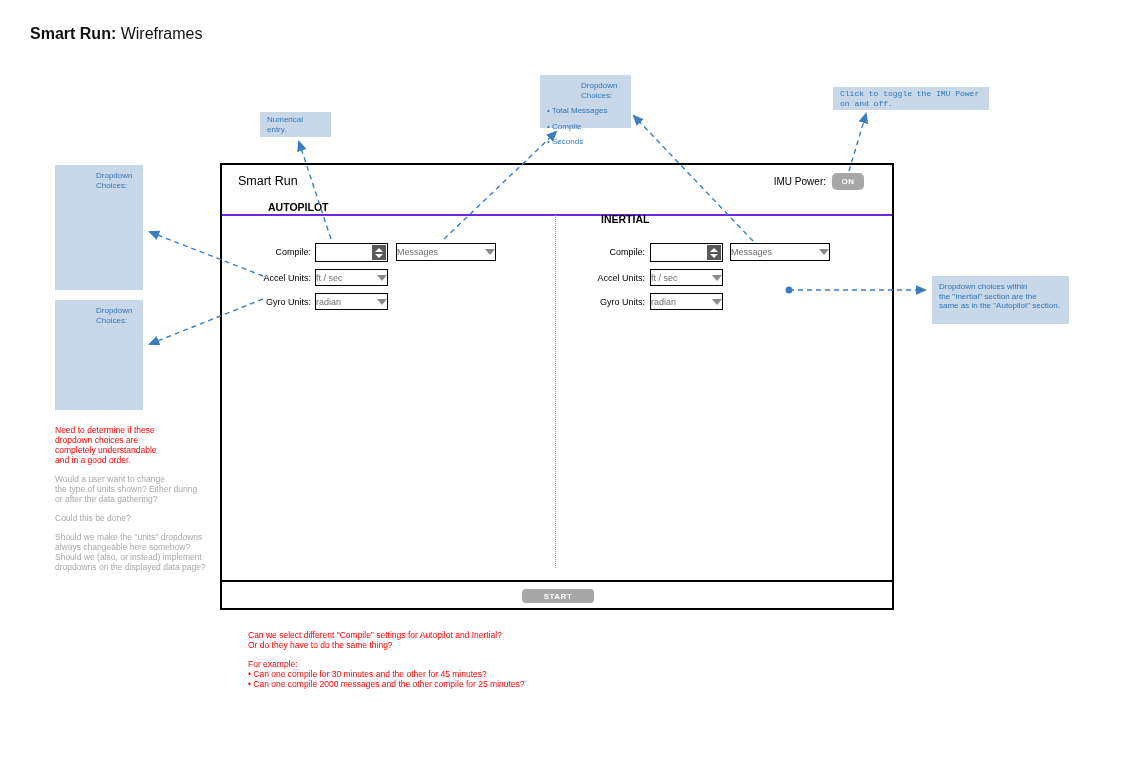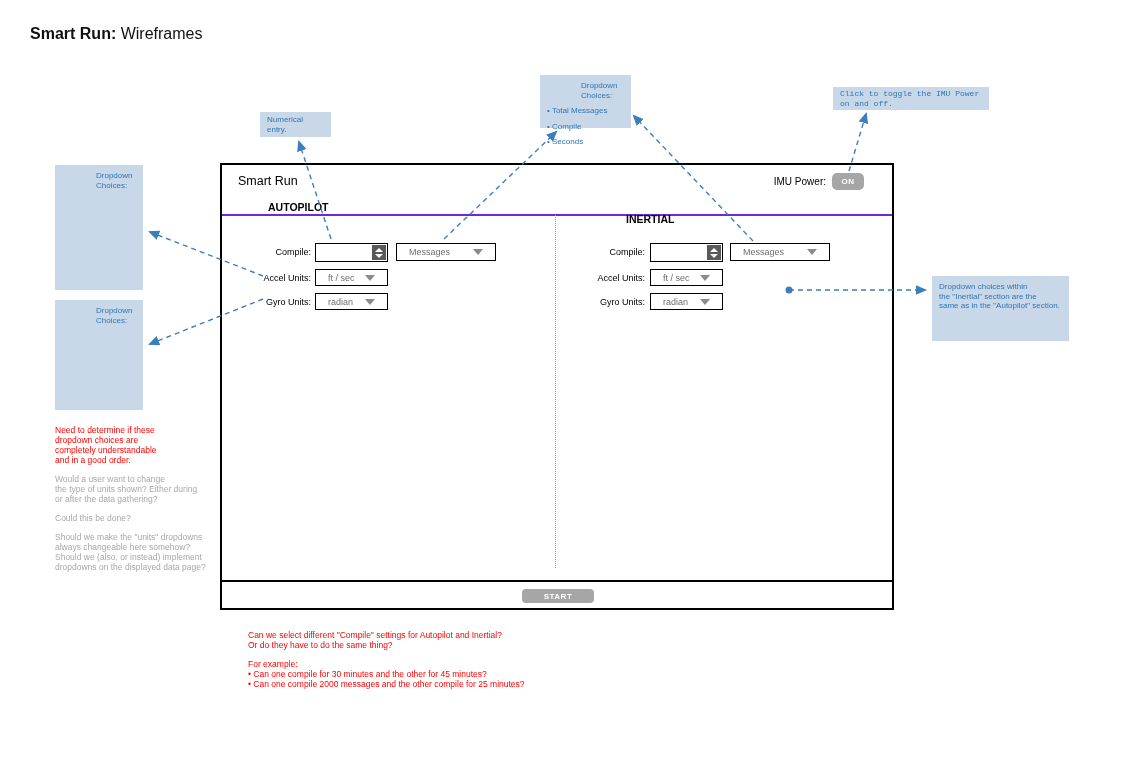--- a/index.html
+++ b/index.html
@@ -40,21 +40,21 @@
   .divider { border-left:1px dotted #999; width:0; }
 
   .flabel { font-size:9px; color:#000; text-align:right; display:inline-block; }
   .numfield { position:absolute; border:1.5px solid #000; background:#fff; }
   .spinner { position:absolute; right:1px; top:1px; bottom:1px; width:14px;
              background:#595959; display:flex; flex-direction:column;
              align-items:center; justify-content:center; gap:2px; cursor:pointer; }
   .tri-up   { width:0; height:0; border-left:4px solid transparent; border-right:4px solid transparent; border-bottom:4px solid #fff; }
   .tri-down { width:0; height:0; border-left:4px solid transparent; border-right:4px solid transparent; border-top:4px solid #fff; }
   .dropdown { position:absolute; border:1.5px solid #000; background:#fff;
-              display:flex; align-items:center; padding:0 12px; cursor:pointer; }
+              display:flex; align-items:center; padding:0 0; cursor:pointer; }
   .dd-text { font-size:9px; color:#6e6e6e; flex:1; }
   .dd-arrow { width:0; height:0; border-left:5px solid transparent; border-right:5px solid transparent; border-top:6px solid #8a8a8a; }
 
   .panel-footer-line { position:absolute; left:0; right:0; top:415px; border-top:2px solid #000; }
   .start-btn { position:absolute; left:300px; top:424px; width:72px; height:14px;
                border-radius:4px; font-size:8px; }
 
   svg.overlay { position:absolute; left:0; top:0; width:1136px; height:760px;
                 pointer-events:none; }
 </style>
@@ -83,21 +83,21 @@
       <div data-name="list-item">• Total Messages</div>
       <div data-name="list-item">• Compile</div>
       <div data-name="list-item">• Seconds</div>
     </div>
 </div>
 
 <div class="abs bluebox" style="left:833px; top:87px; width:156px; height:23px; display:flex; align-items:center; justify-content:center;font-family:Liberation Mono, monospace;" data-name="note-imu-toggle">
   <span data-name="note-text">Click to toggle the IMU Power on and off.</span>
 </div>
 
-<div class="abs bluebox prewrap" style="left:932px; top:276px; width:137px; height:65px;" data-name="note-inertial-same">Dropdown choices within
+<div class="abs bluebox prewrap" style="left:932px; top:276px; width:137px; height:48px;" data-name="note-inertial-same">Dropdown choices within
 the "Inertial" section are the
 same as in the "Autopilot" section.</div>
 
 <div class="abs note note-red" style="left:55px; top:425px;" data-name="note-red-determine">Need to determine if these
 dropdown choices are
 completely understandable
 and in a good order.</div>
 <div class="abs note note-gray" style="left:55px; top:474px;" data-name="note-gray-change-units">Would a user want to change
 the type of units shown? Either during
 or after the data gathering?</div>
@@ -145,21 +145,21 @@
   </div>
 
   <span class="abs flabel" style="left:0; top:132px; width:89px;" data-name="gyro-units-label">Gyro Units:</span>
   <div class="dropdown" style="left:93px; top:128px; width:73px; height:17px;" data-name="autopilot-gyro-units-dropdown">
     <span class="dd-text" data-name="dropdown-value">radian</span>
     <div class="dd-arrow" data-name="chevron-down-icon"></div>
   </div>
 
   <div class="abs divider" style="left:333px; top:50px; height:353px;" data-name="section-divider"></div>
 
-  <div class="abs section-title" style="left:360px; top:48px;padding-left:44px;" data-name="section-title-inertial">INERTIAL</div>
+  <div class="abs section-title" style="left:335px; top:48px;padding-left:44px;" data-name="section-title-inertial">INERTIAL</div>
 
   <span class="abs flabel" style="left:335px; top:82px; width:88px;" data-name="compile-label">Compile:</span>
   <div class="numfield" style="left:428px; top:78px; width:73px; height:19px;" data-name="inertial-compile-input">
     <input type="text" style="position: absolute; inset: 0px; border: none; width: 100%; height: 100%; outline: none;" data-name="inertial-compile-value" value="">
     <div class="spinner" data-name="inertial-compile-spinner">
       <div class="tri-up" data-name="spinner-up-icon"></div>
       <div class="tri-down" data-name="spinner-down-icon"></div>
     </div>
   </div>
   <div class="dropdown" style="left:508px; top:78px; width:100px; height:18px;" data-name="inertial-compile-unit-dropdown">

